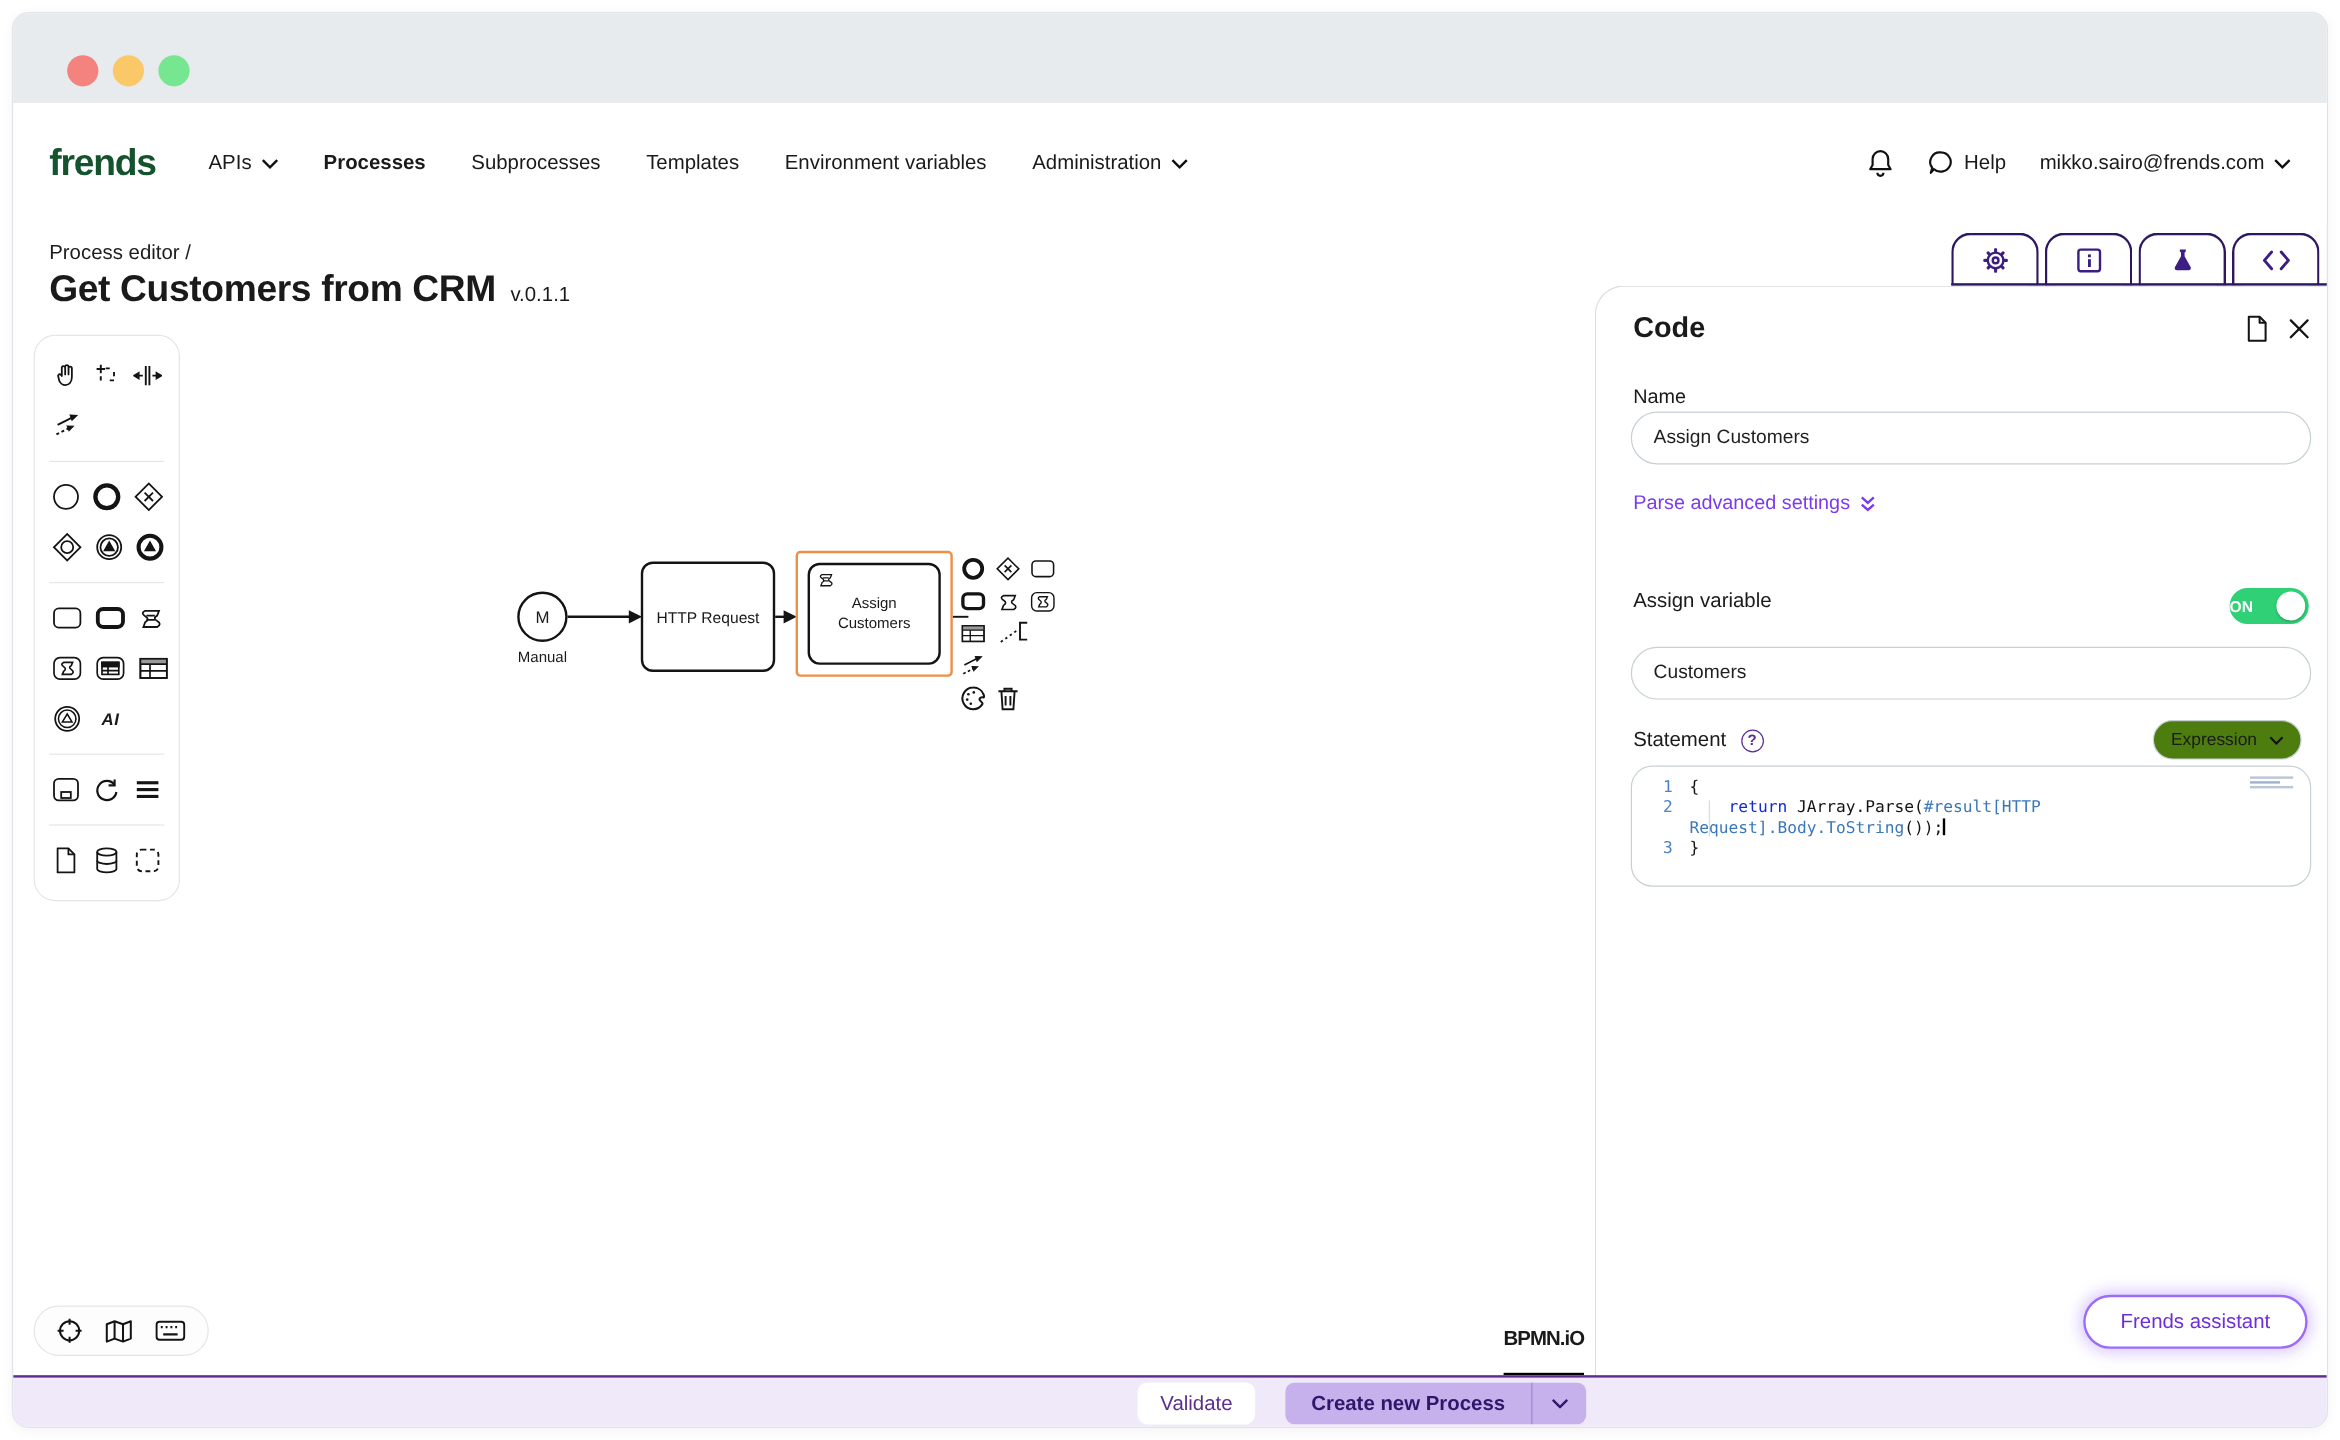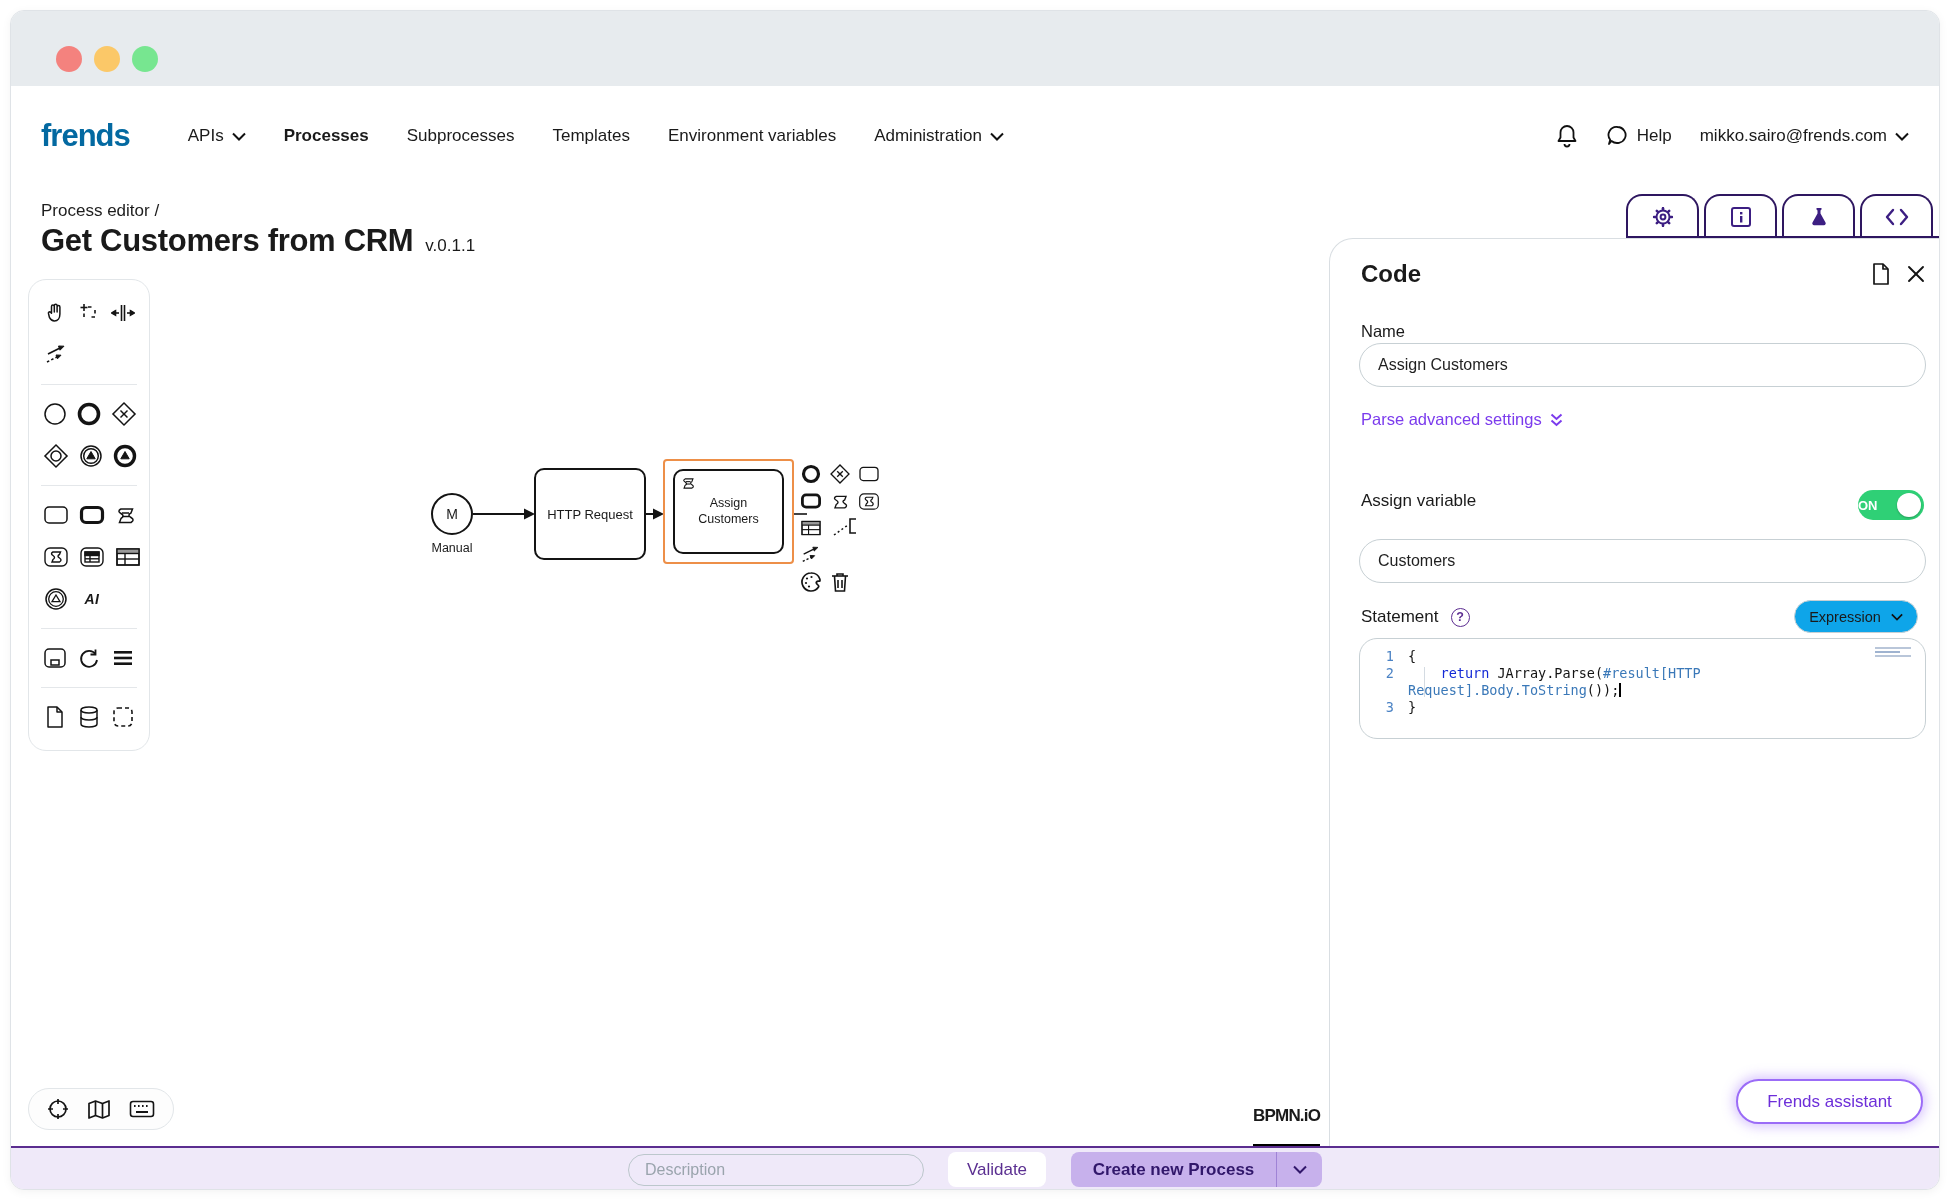--- a/index.html
+++ b/index.html
@@ -6,21 +6,21 @@
   html,body { width:1950px; height:1200px; background:#fff; font-family:"Liberation Sans", sans-serif; color:#1a1a1a; }
   .window { position:absolute; left:10px; top:10px; width:1930px; height:1180px;
             border:1px solid #dfe3e7; border-radius:14px; overflow:hidden; background:#fff;
             box-shadow:0 2px 10px rgba(0,0,0,.05); }
   
   .titlebar { position:absolute; left:0; top:0; width:100%; height:75px; background:#e7ebee; }
   .tl { position:absolute; top:35px; width:26px; height:26px; border-radius:50%; }
   
   .nav { position:absolute; left:0; top:75px; width:100%; height:100px; background:#fff;
          display:flex; align-items:center; padding:0 30px; }
-  .logo { font-size:31px; font-weight:700; letter-spacing:-1px; color:#0369a1; margin-right:58px; }
+  .logo { font-size:31px; font-weight:700; letter-spacing:-1px; color:#14532d; margin-right:44px; }
   .nav-items { display:flex; align-items:center; gap:38px; font-size:17px; }
   .nav-item { display:flex; align-items:center; gap:8px; cursor:pointer; white-space:nowrap; }
   .nav-item.active { font-weight:700; }
   .nav-right { margin-left:auto; display:flex; align-items:center; gap:28px; font-size:17px; }
   .chev { width:14px; height:9px; }
   
   .breadcrumb { position:absolute; left:30px; top:190px; font-size:17px; color:#1d1d1d; }
   .title-row { position:absolute; left:30px; top:212px; display:flex; align-items:baseline; gap:12px; }
   .page-title { font-size:31px; font-weight:600; letter-spacing:-0.3px; }
   .version { font-size:17px; font-weight:500; }
@@ -68,21 +68,21 @@
               color:#7b3bed; font-size:16.5px; cursor:pointer; }
   .toggle { position:absolute; left:528px; top:251px; width:66px; height:30px; background:#2fd076; border-radius:15px;
             display:flex; align-items:center; cursor:pointer; }
   .toggle .on { color:#fff; font-size:13px; font-weight:700; margin-left:0; }
   .toggle .knob { position:absolute; right:3px; top:3px; width:24px; height:24px; border-radius:50%; background:#fff;
                   box-shadow:0 1px 2px rgba(0,0,0,.25); }
   .stat-row { position:absolute; left:31px; top:368px; display:flex; align-items:center; gap:12px; }
   .help-q { width:19px; height:19px; border:1.5px solid #5c2d91; border-radius:50%; color:#5c2d91; font-size:12.5px;
             display:flex; align-items:center; justify-content:center; font-weight:600; cursor:pointer; }
   .select-pill { position:absolute; left:464px; top:361px; width:124px; height:33px; border:1.5px solid #c7d0d4;
-                 border-radius:17px; background:#0ea5e9; display:flex; align-items:center; justify-content:center;
+                 border-radius:17px; background:#4d7c0f; display:flex; align-items:center; justify-content:center;
                  gap:10px; font-size:14.5px; cursor:pointer; }
   .editor { position:absolute; left:29px; top:399px; width:567px; height:101px; border:1.5px solid #c7d0d4;
             border-radius:18px; background:#fff; padding:9px 12px 0 6px; overflow:hidden;
             font-family:"DejaVu Sans Mono", monospace; font-size:13.5px; line-height:17px; }
   .code-row { display:flex; align-items:flex-start; }
   .ln { width:42px; text-align:right; padding-right:14px; color:#4a82c4; flex:0 0 auto; user-select:none; }
   .code-body { white-space:pre-wrap; word-break:break-word; color:#141414; width:470px; }
   .tok-keyword { color:#1329d6; }
   .tok-member { color:#3a78b8; }
   .tok-plain { color:#141414; }
@@ -594,21 +594,20 @@
           </div>
         </div>
     </div>
   </div>
 
   <div class="assistant">
     <span>Frends assistant</span>
   </div>
 
   <div class="bottombar">
-    <input class="desc-input" placeholder="Description" style="">
     <button class="validate-btn">Validate</button>
     <div class="create-group">
       <button class="create-btn">Create new Process</button>
       <button class="create-chev">
         <svg width="14" height="9" viewBox="0 0 14 9">
             <polyline points="1,1.5 7,7.5 13,1.5" fill="none" stroke="#31176b" stroke-width="2"></polyline>
           </svg>
       </button>
     </div>
   </div>

